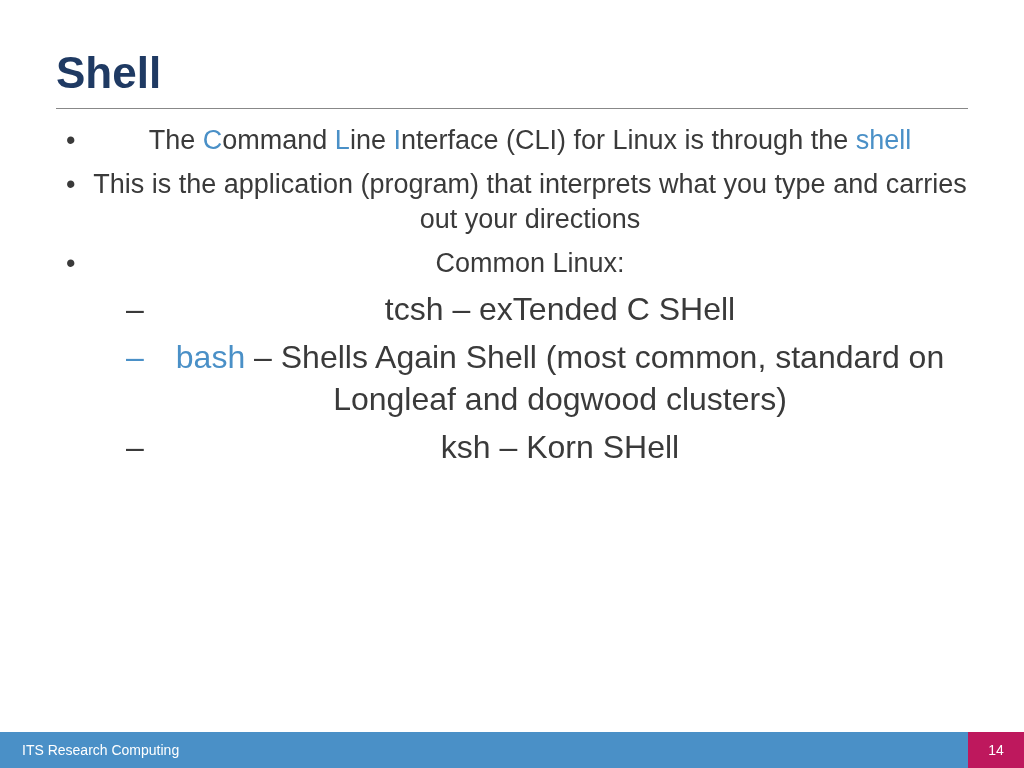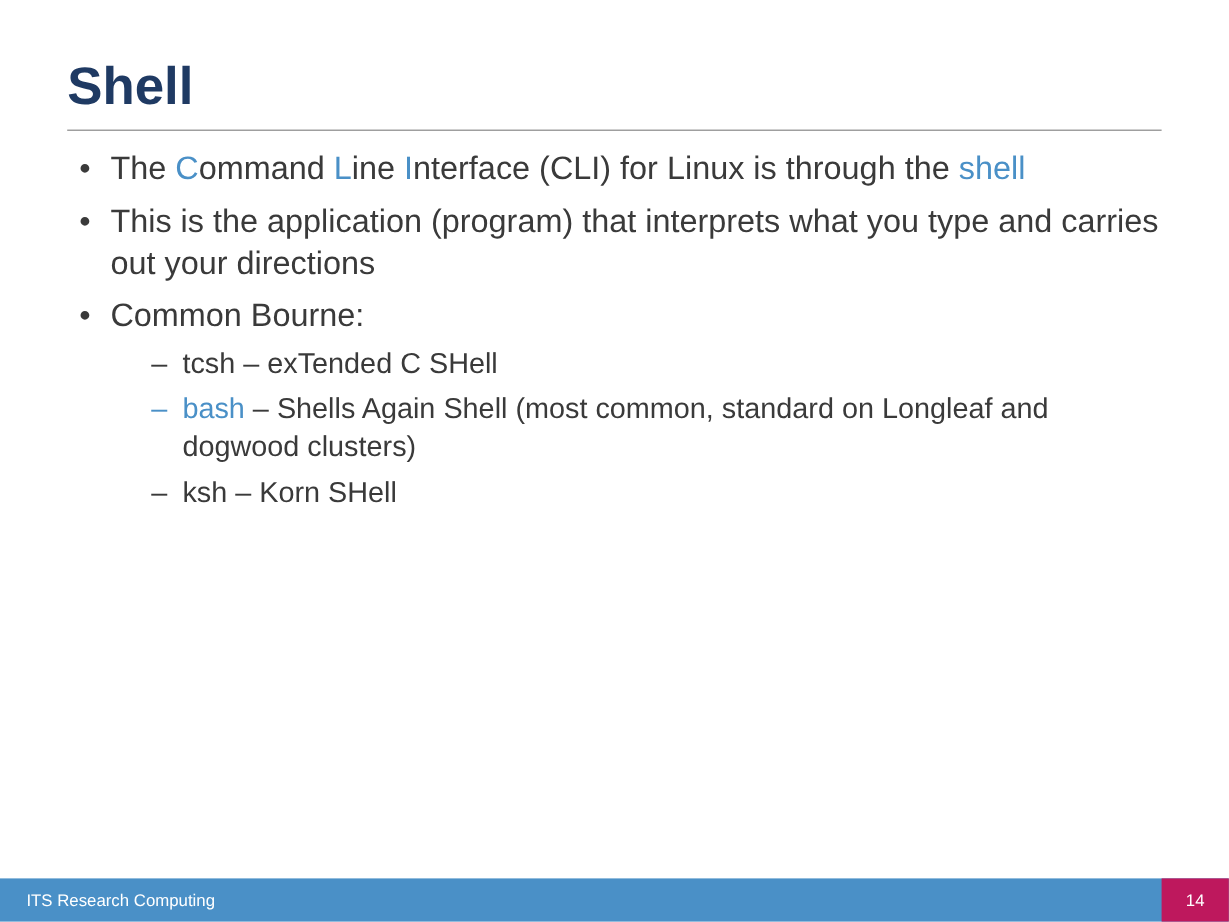--- a/index.html
+++ b/index.html
@@ -26,20 +26,21 @@
     }
     .hr {
       border: none;
       border-top: 1px solid #888;
       margin-bottom: 14px;
     }
     .content {
       color: #3a3a3a;
       font-size: 27px;
       line-height: 1.32;
+      text-align: center;
     }
     ul.main {
       list-style: none;
       padding-left: 0;
     }
     ul.main > li {
       position: relative;
       padding-left: 36px;
       margin-bottom: 8px;
     }
@@ -47,21 +48,21 @@
       content: "•";
       position: absolute;
       left: 10px;
       top: 0;
       color: #3a3a3a;
       font-size: 27px;
     }
     ul.sub {
       list-style: none;
       padding-left: 0;
-      font-size: 24px;
+      font-size: 32px;
       margin-top: 6px;
     }
     ul.sub > li {
       position: relative;
       padding-left: 60px;
       margin-bottom: 6px;
     }
     ul.sub > li::before {
       content: "–";
       position: absolute;
@@ -101,21 +102,21 @@
 <div class="slide">
   <h1 class="title">Shell</h1>
   <hr class="hr">
   <div class="content">
     <ul class="main">
       <li>
         <span>The </span><span class="hl">C</span><span>ommand </span><span class="hl">L</span><span>ine </span><span class="hl">I</span><span>nterface (CLI) for Linux is through the </span><span class="hl">shell</span>
       </li>
       <li>This is the application (program) that interprets what you type and carries out your directions</li>
       <li>
-        <span>Common Bourne:</span>
+        <span>Common Linux:</span>
         <ul class="sub">
           <li>tcsh – exTended C SHell</li>
           <li class="sub-bash">
             <span class="hl">bash</span><span> – Shells Again Shell (most common, standard on Longleaf and dogwood clusters)</span>
           </li>
           <li>ksh – Korn SHell</li>
         </ul>
       </li>
     </ul>
   </div>

